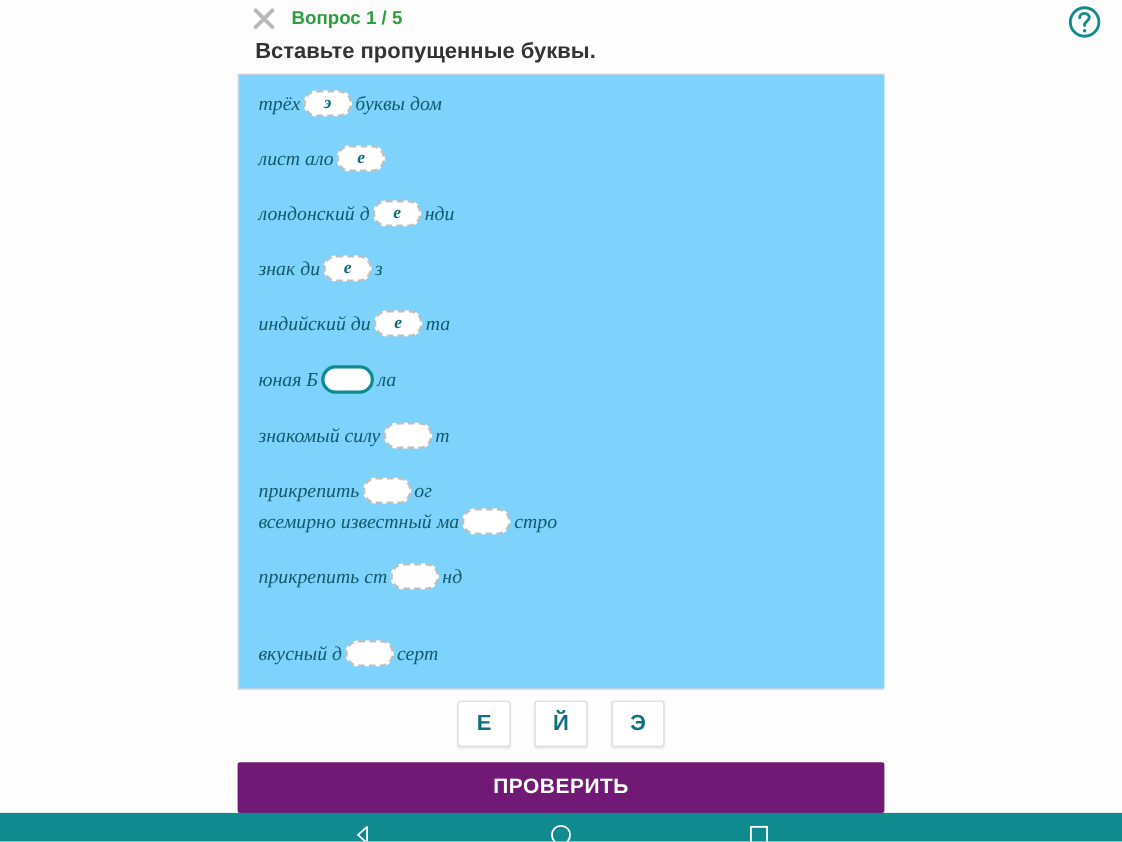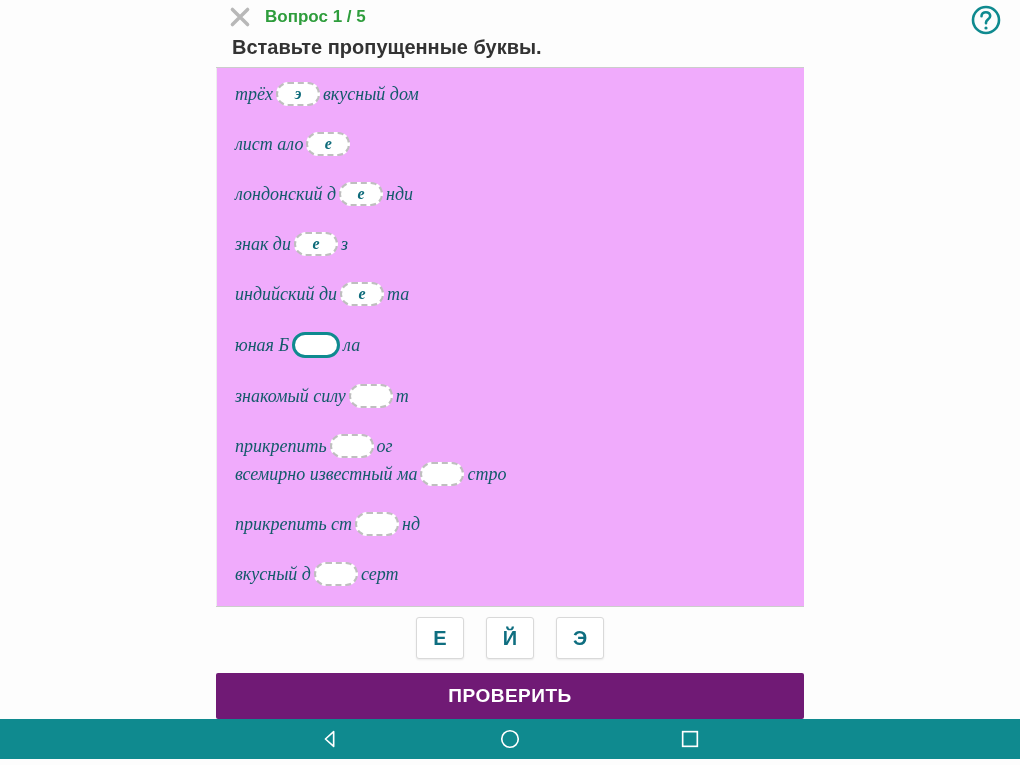--- a/index.html
+++ b/index.html
@@ -11,25 +11,25 @@
   .header { display: flex; align-items: center; height: 40px; padding: 0 12px; position: relative; margin-top: 4px; }
   .close-x { width: 26px; height: 26px; margin-left: 215px; cursor: pointer; }
   .close-x svg { width: 26px; height: 26px; }
   .question-counter { color: #2e9d3c; font-weight: bold; font-family: Arial, sans-serif; font-size: 17px; margin-left: 12px; }
   .help-btn { position: absolute; right: 18px; top: 0; width: 32px; height: 32px; cursor: pointer; }
   .help-btn svg { width: 32px; height: 32px; }
 
   .instruction-bar { margin: 0 216px; padding: 6px 8px 8px 16px; font-family: Arial, sans-serif; font-weight: bold; font-size: 20px; color: #333; border-bottom: 1px solid #ccc; }
 
   
-  .content { margin: 0 216px; background: #f0abfc; padding: 14px 18px 10px 18px; display: flex; flex-direction: column; gap: 0; border-left: 1px solid #eee; }
+  .content { margin: 0 216px; background: #7dd3fc; padding: 14px 18px 10px 18px; display: flex; flex-direction: column; gap: 0; border-left: 1px solid #eee; }
 
   .line { display: flex; align-items: center; flex-wrap: wrap; font-style: italic; color: #135a6a; font-size: 18px; line-height: 24px; margin-bottom: 26px; }
   .line.tight { margin-bottom: 4px; }
-  .line.last { margin-bottom: 10px; }
+  .line.last { margin-bottom: 10px; margin-top: 20px; }
 
   .blank {
     display: inline-flex; align-items: center; justify-content: center;
     min-width: 44px; height: 24px; margin: 0 3px;
     border: 2px dashed #bfbfbf; border-radius: 14px;
     font-style: italic; font-weight: bold; color: #0e6b7a; font-size: 16px;
     background: #fff;
   }
   .blank.active {
     border: 3px solid #0f8a8f; border-style: solid; min-width: 48px; height: 26px; border-radius: 14px;
@@ -76,21 +76,21 @@
       </svg>
     </div>
   </div>
 
   <div class="instruction-bar">Вставьте пропущенные буквы.</div>
 
   <div class="content" id="content">
       <div class="line">
         <span>трёх</span>
         <span class="blank">э</span>
-        <span>вкусный дом</span>
+        <span>буквы дом</span>
       </div>
       <div class="line">
         <span>лист ало</span>
         <span class="blank">е</span>
       </div>
       <div class="line">
         <span>лондонский д</span>
         <span class="blank">е</span>
         <span>нди</span>
       </div>

